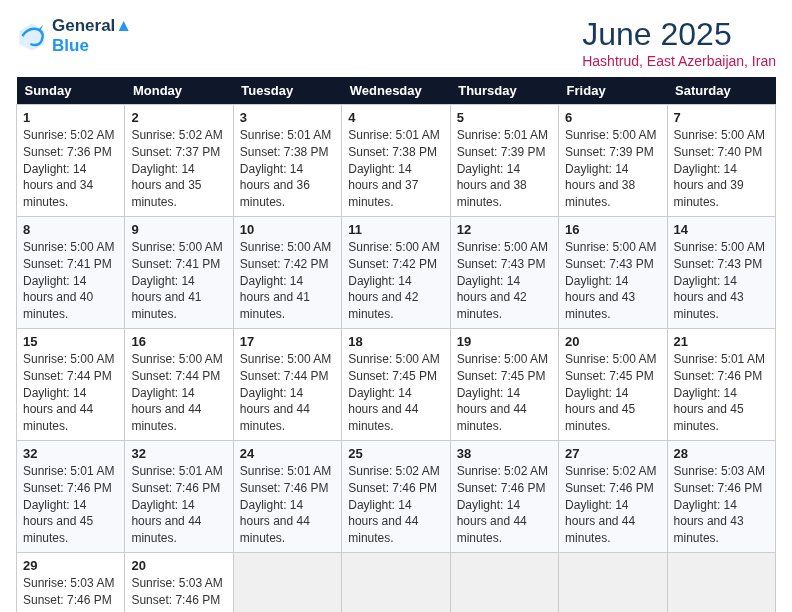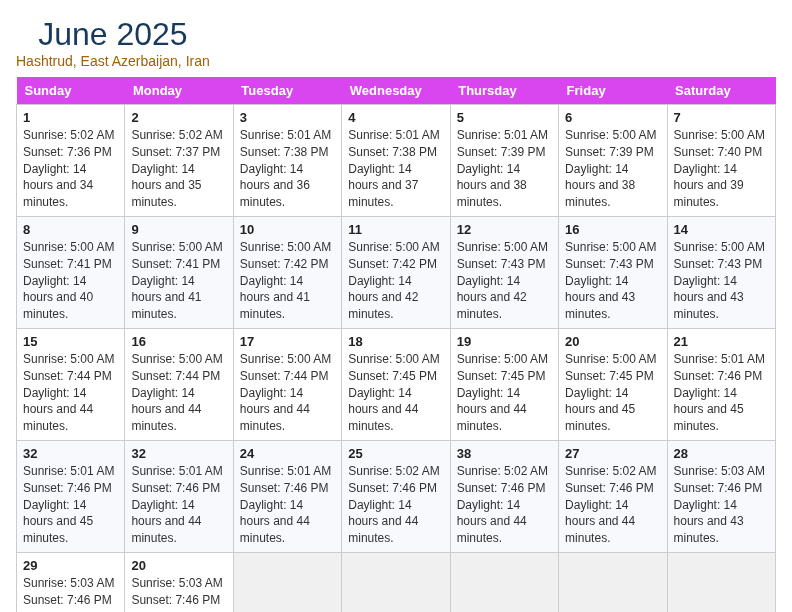--- a/index.html
+++ b/index.html
@@ -19,38 +19,38 @@
     .logo {
       display: flex;
       align-items: center;
       gap: 4px;
     }
     .logo-icon {
       width: 32px;
       height: 32px;
     }
     .title-area {
-      text-align: center;
+      text-align: left;
     }
     .month-title {
       font-size: 32px;
       color: #1a3a5c;
       font-weight: normal;
     }
     .subtitle {
       font-size: 14px;
-      color: #a16207;
+      color: #be185d;
     }
     table {
       width: 100%;
       border-collapse: collapse;
       font-size: 11px;
     }
     th {
-      background-color: #d946ef;
+      background-color: #0f172a;
       color: white;
       text-align: left;
       padding: 6px 8px;
       font-size: 13px;
       font-weight: bold;
     }
     td {
       border: 1px solid #ccc;
       vertical-align: top;
       padding: 5px 6px;
@@ -74,20 +74,31 @@
       line-height: 1.4;
     }
     tr:nth-child(even) td:not(.empty) {
       background: #f7f9fc;
     }
   </style>
 </head>
 <body>
 
 <div class="header-area">
+  <div class="logo">
+    <svg class="logo-icon" viewBox="0 0 40 40" xmlns="http://www.w3.org/2000/svg">
+      <polygon points="20,4 36,14 36,30 20,38 4,30 4,14" fill="#2196f3" opacity="0.15"></polygon>
+      <path d="M8 20 Q16 8 28 12 Q36 16 32 26 Q28 34 18 30" stroke="#2196f3" stroke-width="3" fill="none"></path>
+      <path d="M28 12 L34 6 L30 14" fill="#2196f3"></path>
+    </svg>
+    <div>
+      <div style="font-size:17px;font-weight:bold;color:#1a3a5c;line-height:1.2;">General<span style="color:#2196f3;">▲</span></div>
+      <div style="font-size:17px;font-weight:bold;color:#2196f3;line-height:1.2;">Blue</div>
+    </div>
+  </div>
   <div class="title-area">
     <div class="month-title">June 2025</div>
     <div class="subtitle">Hashtrud, East Azerbaijan, Iran</div>
   </div>
 </div>
 
 <table>
   <thead>
     <tr>
       <th>Sunday</th>

